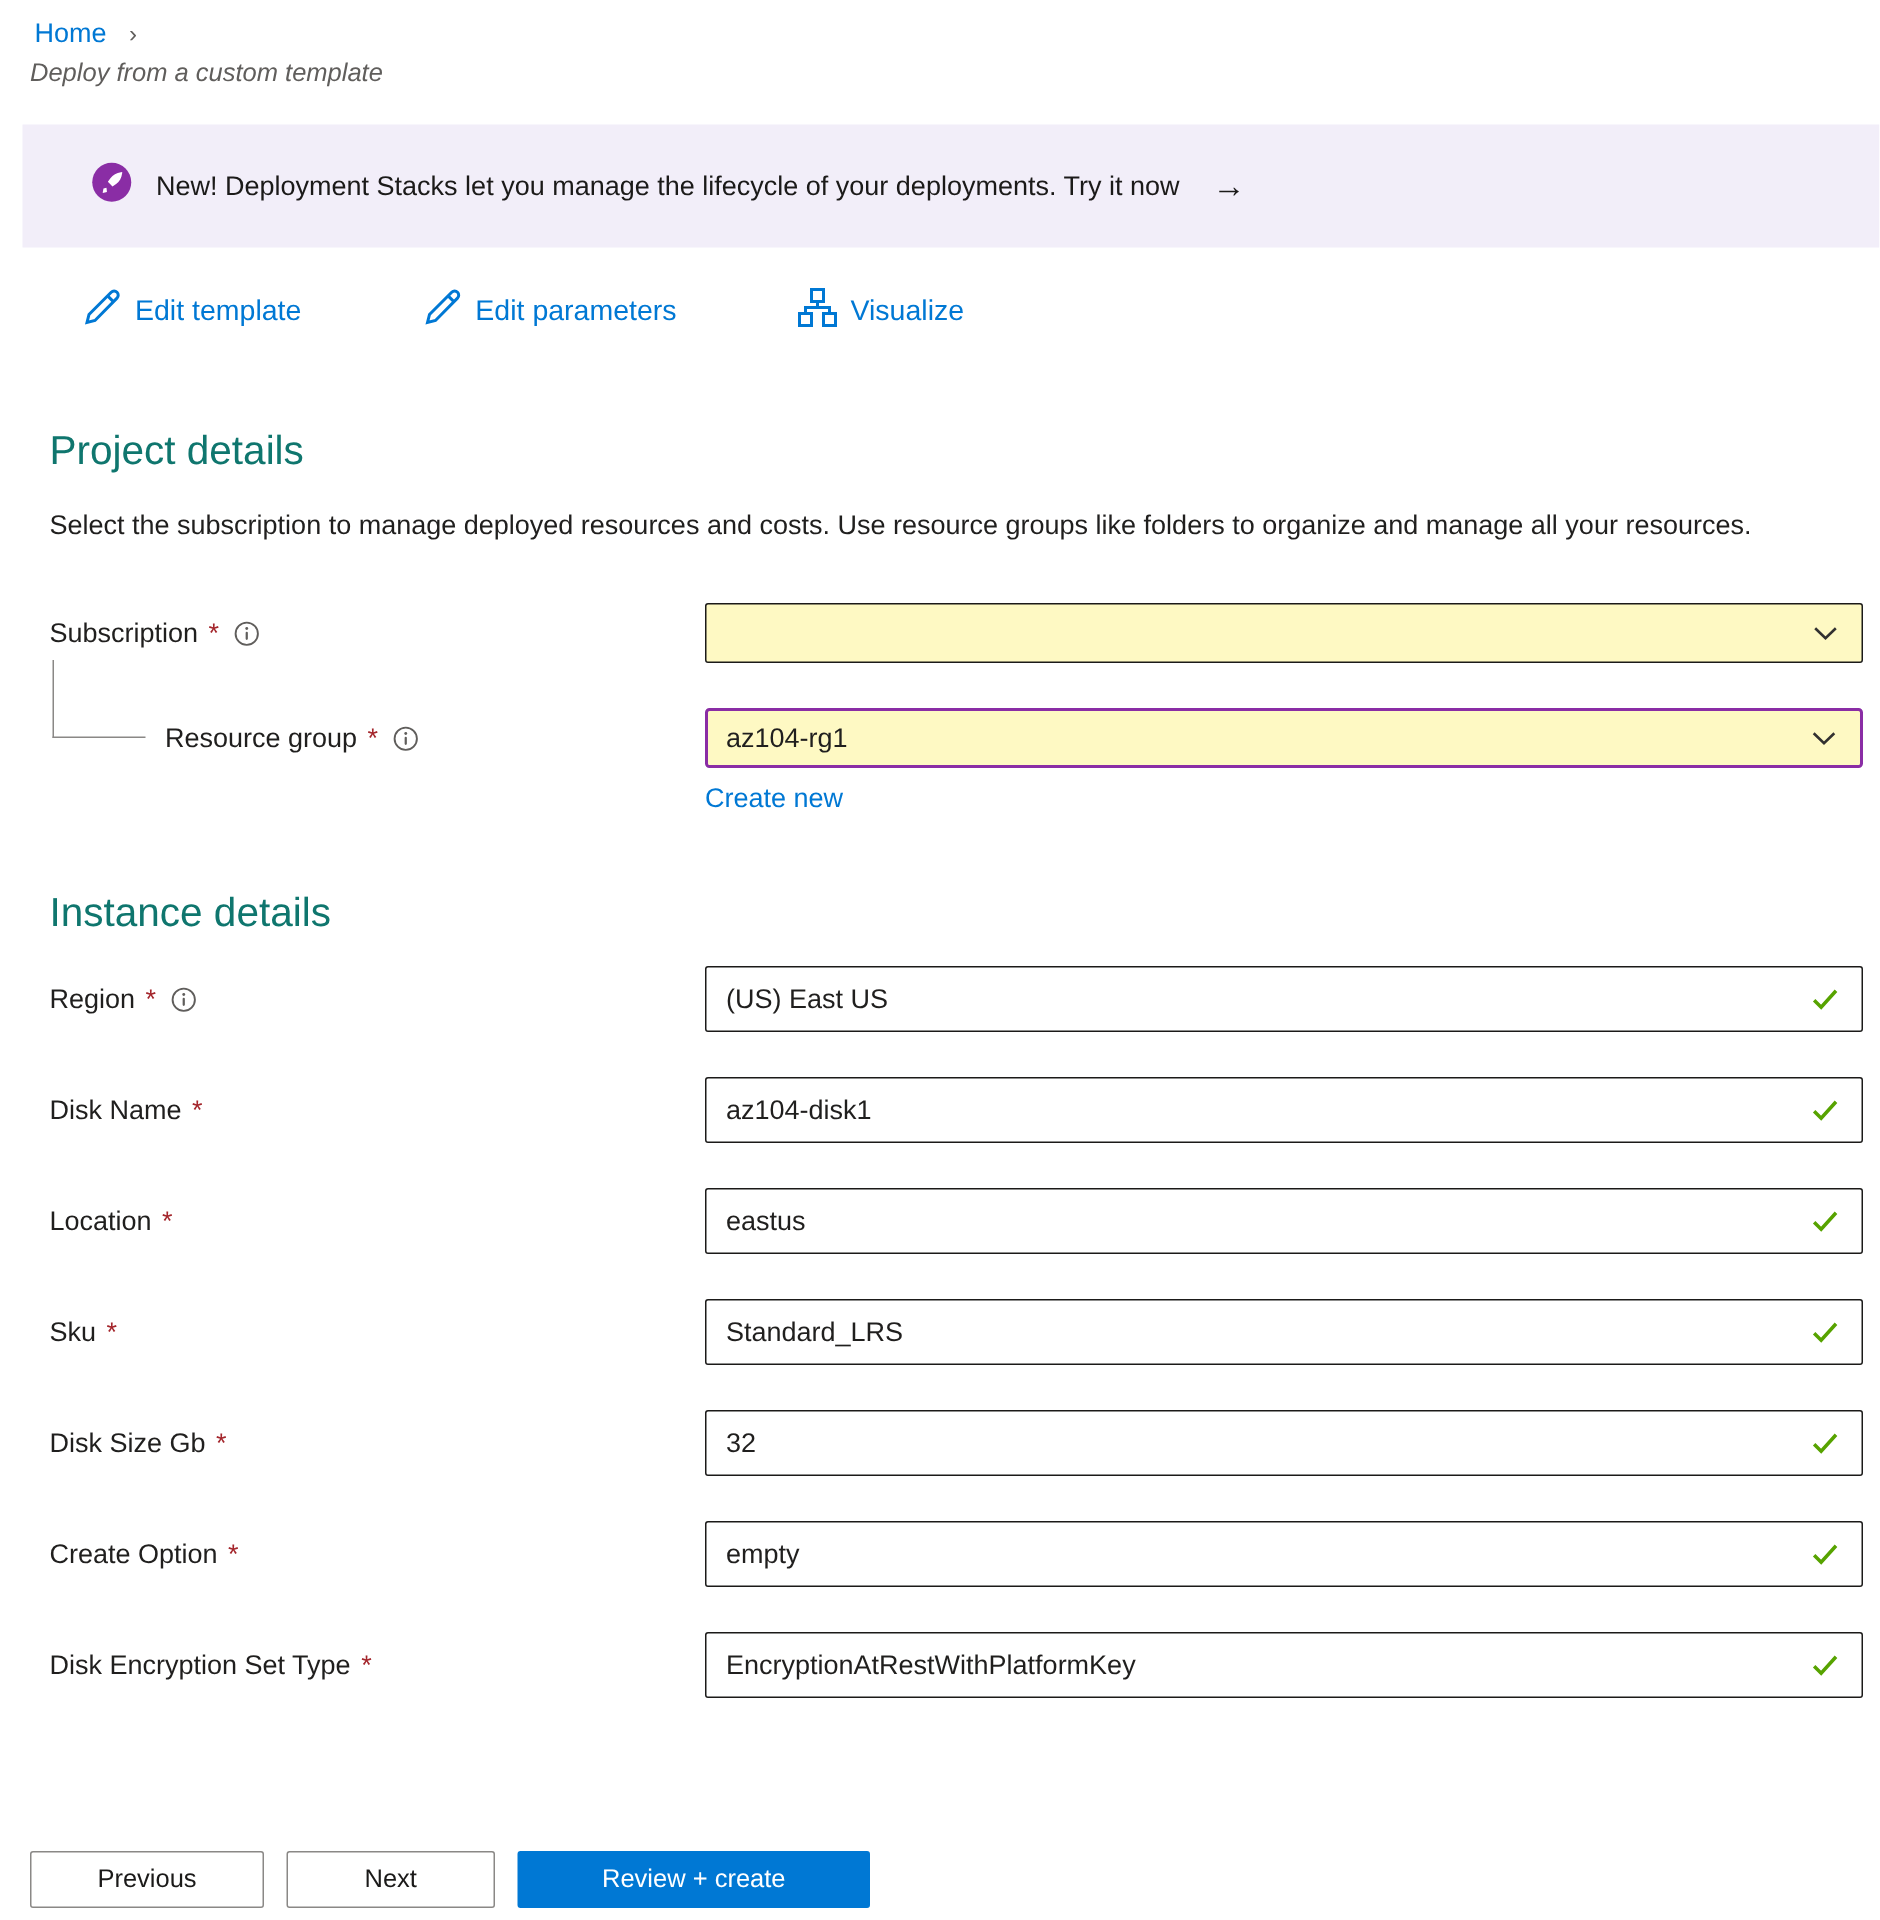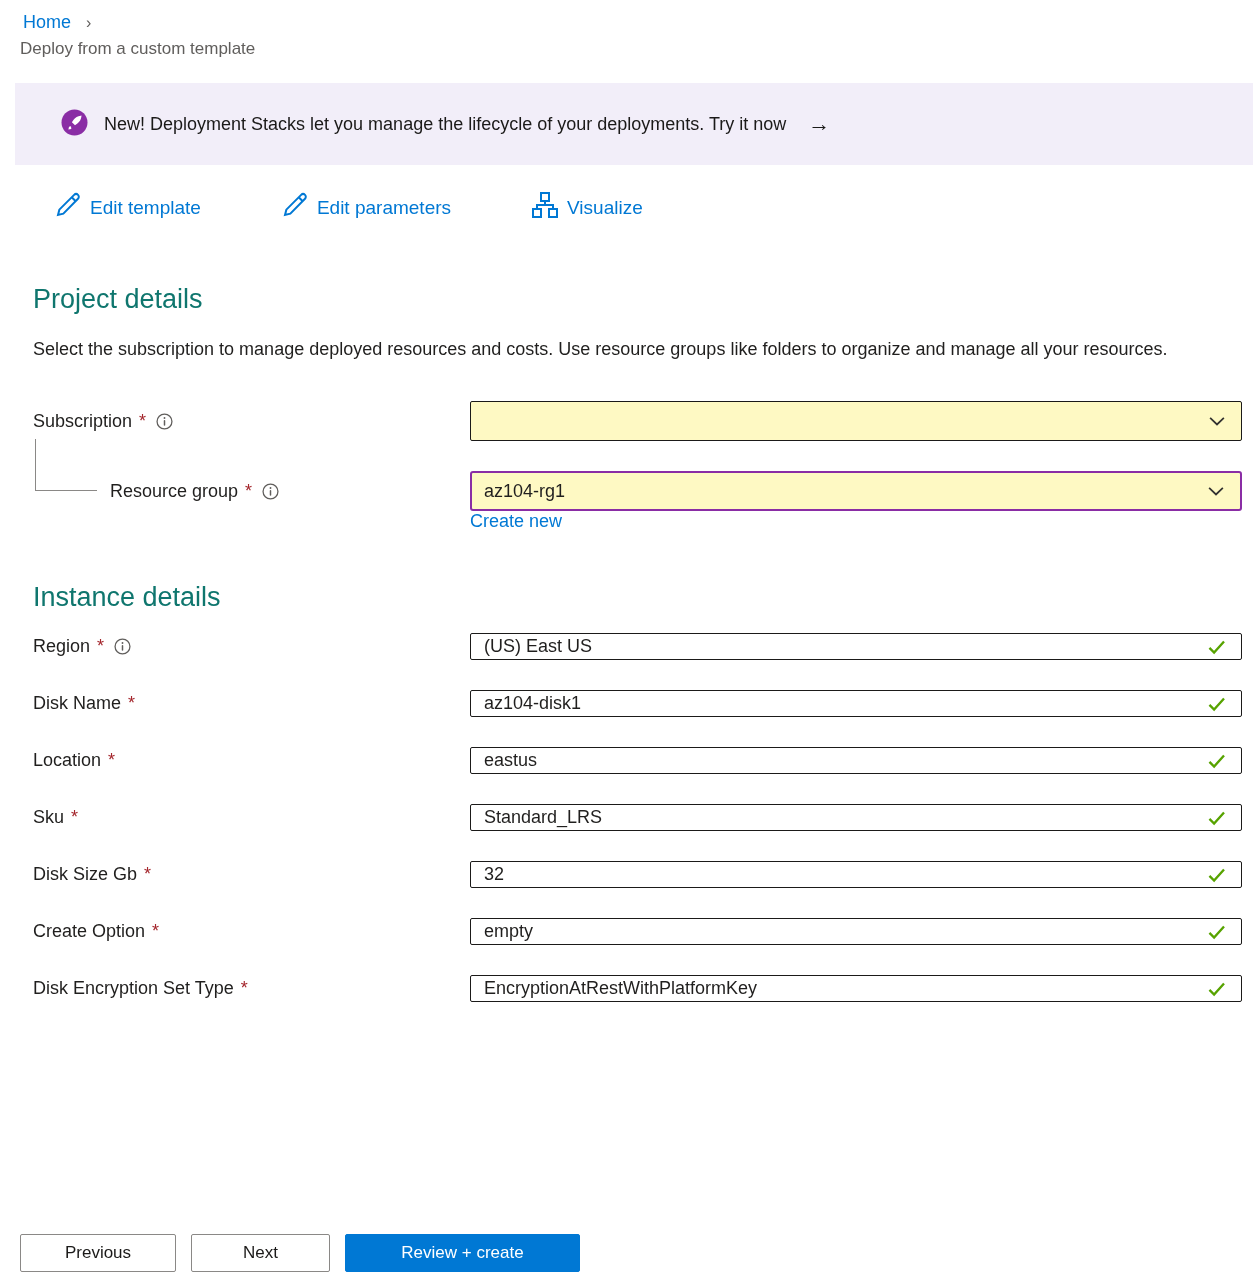--- a/index.html
+++ b/index.html
@@ -13,21 +13,21 @@
 
   
   .breadcrumb { padding: 12px 0 0 23px; font-size: 18px; }
   .crumb { color: #0078d4; text-decoration: none; cursor: pointer; }
   .crumb-sep { color: #605e5c; margin-left: 10px; font-size: 16px; }
 
   
   .title-row { padding-left: 20px; margin-top: 14px; display: flex; align-items: center; gap: 40px; }
   h1 { font-size: 38px; font-weight: 700; color: #1b1a19; }
   .title-menu { color: #605e5c; font-size: 20px; letter-spacing: 3px; cursor: pointer; padding: 4px; }
-  .subtitle { padding-left: 20px; margin-top: 6px; font-size: 17px; color: #605e5c; }
+  .subtitle { padding-left: 20px; margin-top: 6px; font-size: 17px; color: #605e5c; font-style: italic; }
 
   
   .banner {
     margin: 24px 0 0 15px; width: 1238px; height: 82px;
     background: #f2eef9; display: flex; align-items: center;
     padding: 0 24px 0 46px; gap: 16px; cursor: pointer;
   }
   .banner-text { font-size: 18px; color: #1b1a19; }
   .banner-arrow { color: #1b1a19; font-size: 22px; margin-left: 6px; }
 
@@ -56,39 +56,39 @@
 
   .select {
     height: 40px; border: 1px solid #1b1a19; border-radius: 2px;
     display: flex; align-items: center; padding: 0 44px 0 12px;
     position: relative; background: #fef9c3; cursor: pointer; font-size: 18px;
   }
   .select.focused { border: 2px solid #8a2da5; border-radius: 3px; }
   .chev { position: absolute; right: 14px; top: 50%; transform: translateY(-50%); display: inline-flex; }
 
   .textbox {
-    height: 27px; border: 1px solid #1b1a19; border-radius: 2px;
+    height: 44px; border: 1px solid #1b1a19; border-radius: 2px;
     display: flex; align-items: center; padding: 0 44px 0 4px;
     position: relative; background: #fff;
   }
   .textbox input {
     border: none; outline: none; flex: 1; height: 100%;
     font-size: 18px; font-family: "Liberation Sans", sans-serif;
     color: #201f1e; background: transparent; padding-left: 9px;
   }
   .check { position: absolute; right: 13px; top: 50%; transform: translateY(-50%); display: inline-flex; }
 
   
   .rg-row { align-items: flex-start; }
   .rg-row .label-col { height: 40px; padding-left: 77px; }
   .connector {
     position: absolute; left: 2px; top: -32px; width: 62px; height: 52px;
     border-left: 1px solid #8a8886; border-bottom: 1px solid #8a8886;
   }
-  .create-new { display: inline-block; color: #0078d4; font-size: 18px; text-decoration: none; cursor: pointer; }
+  .create-new { display: inline-block; margin-top: 10px; color: #0078d4; font-size: 18px; text-decoration: none; cursor: pointer; }
 
   
   .footer {
     position: absolute; left: 0; right: 0; bottom: 0; height: 76px;
     background: #ffffff; display: flex; align-items: flex-end;
     padding: 0 0 8px 20px; gap: 15px;
   }
   .btn {
     height: 38px; font-size: 17px; font-family: "Liberation Sans", sans-serif;
     border-radius: 2px; cursor: pointer;

